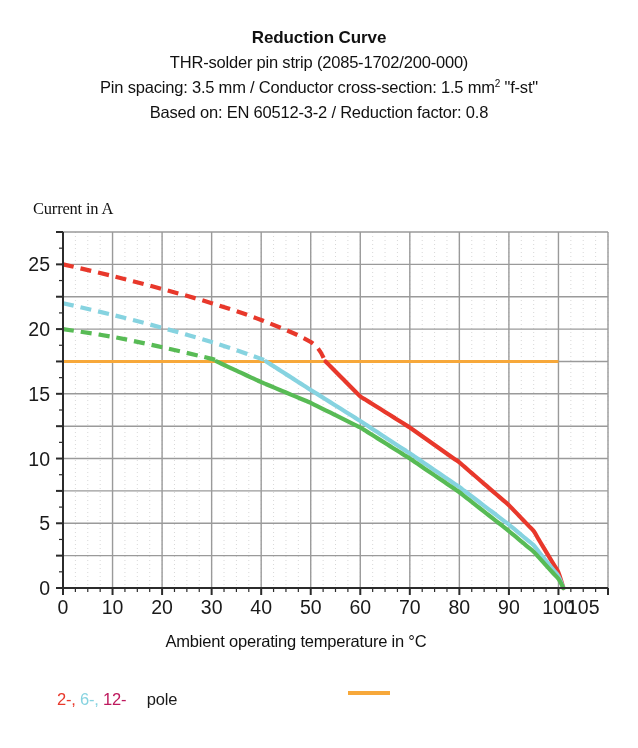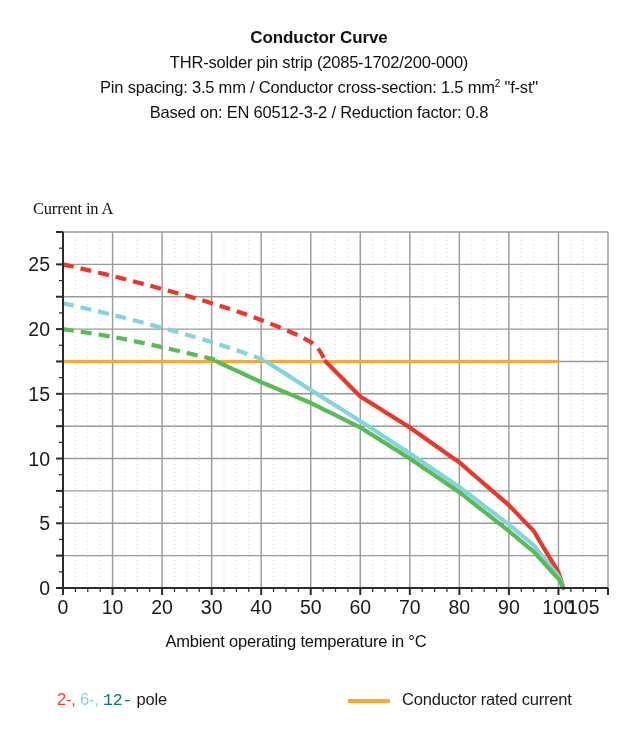--- a/index.html
+++ b/index.html
@@ -95,22 +95,22 @@
   .legend-poles {
     position: absolute;
     left: 57px;
     top: 0px;
     font-size: 16.5px;
     letter-spacing: -0.2px;
     white-space: nowrap;
   }
   .legend-poles .pole2 { color: #e8382b; }
   .legend-poles .pole6 { color: #86d3e0; }
-  .legend-poles .pole12 { color: #0f766e; font-family: Liberation Mono, monospace; }
-  .legend-poles .poleword { color: #1a1a1a; }
+  .legend-poles .pole12 { color: #be185d; }
+  .legend-poles .poleword { color: #1a1a1a; margin-left: 16px; }
 
   .legend-rated {
     position: absolute;
     left: 348px;
     top: 0px;
     font-size: 16.5px;
     letter-spacing: -0.2px;
     white-space: nowrap;
     display: flex;
     align-items: center;
@@ -125,21 +125,21 @@
     top: 1px;
   }
   .legend-rated-label { color: #1a1a1a; }
 </style>
 </head>
 <body>
 
 <div id="root">
 
   <div class="title-block">
-    <div class="title-main">Conductor Curve</div>
+    <div class="title-main">Reduction Curve</div>
     <div class="title-sub">THR-solder pin strip (2085-1702/200-000)</div>
     <div class="title-sub"><span>Pin spacing: 3.5 mm / Conductor cross-section: 1.5 mm</span><sup>2</sup><span> "f-st"</span></div>
     <div class="title-sub">Based on: EN 60512-3-2 / Reduction factor: 0.8</div>
   </div>
 
   <div class="y-axis-title">Current in A</div>
 
   <svg id="plot-svg" width="638" height="748">
     <g id="grid-minor-x">
         <line x1="63" y1="232" x2="63" y2="588" stroke="#d8d8d8" stroke-width="1" stroke-dasharray="1 3"></line>
@@ -327,17 +327,16 @@
   </svg>
 
   <div class="x-axis-title">
     <span class="inner">Ambient operating temperature in °C</span>
   </div>
 
   <div class="legend">
     <div class="legend-poles"><span class="pole2">2-,</span> <span class="pole6">6-,</span> <span class="pole12">12-</span> <span class="poleword">pole</span></div>
     <div class="legend-rated">
       <span class="legend-swatch"></span>
-      <span class="legend-rated-label">Conductor rated current</span>
     </div>
   </div>
 
 </div>
 
 </body></html>

